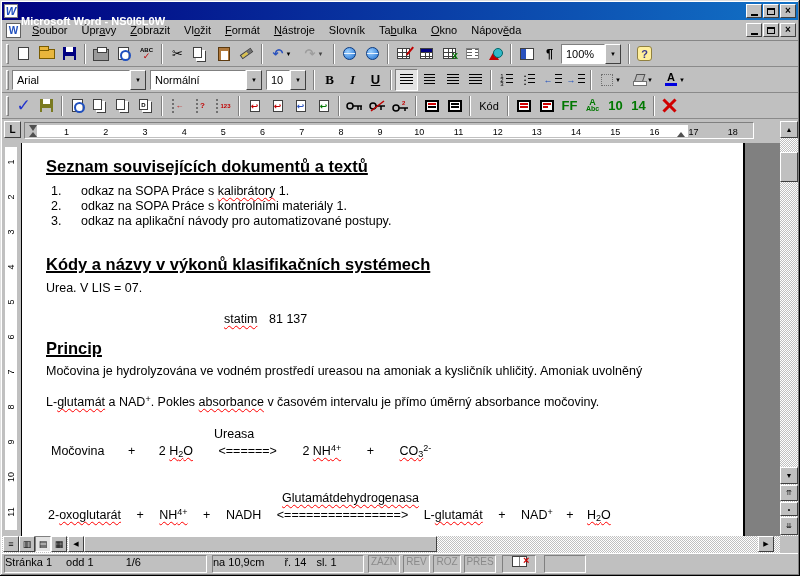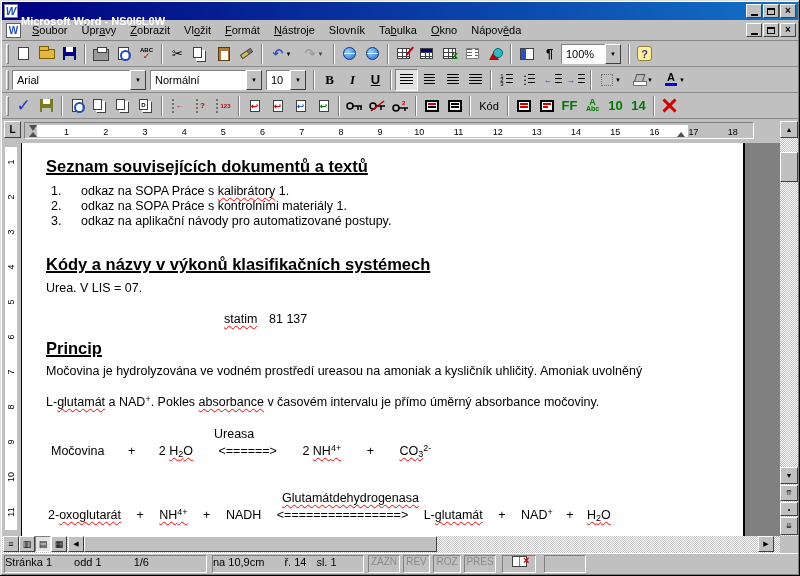--- a/index.html
+++ b/index.html
@@ -636,21 +636,21 @@
     </div>
   <div class="hthumb out"></div>
   <div class="vb out" style="left:756px">
       <span style="font-size:7px">▶</span>
     </div>
 </div>
 
 <div class="statusbar">
   <div class="sp" style="left:2px;width:203px">
     <span>Stránka 1</span>
-    <span style="margin-left:22px">odd 1</span>
+    <span style="margin-left:14px">odd 1</span>
     <span style="margin-left:32px">1/6</span>
   </div>
   <div class="sp" style="left:210px;width:152px">
     <span>na 10,9cm</span>
     <span style="margin-left:20px">ř. 14</span>
     <span style="margin-left:10px">sl. 1</span>
   </div>
   <div class="sp ind" style="left:366px;width:32px">
       <span>ZÁZN</span>
     </div>

